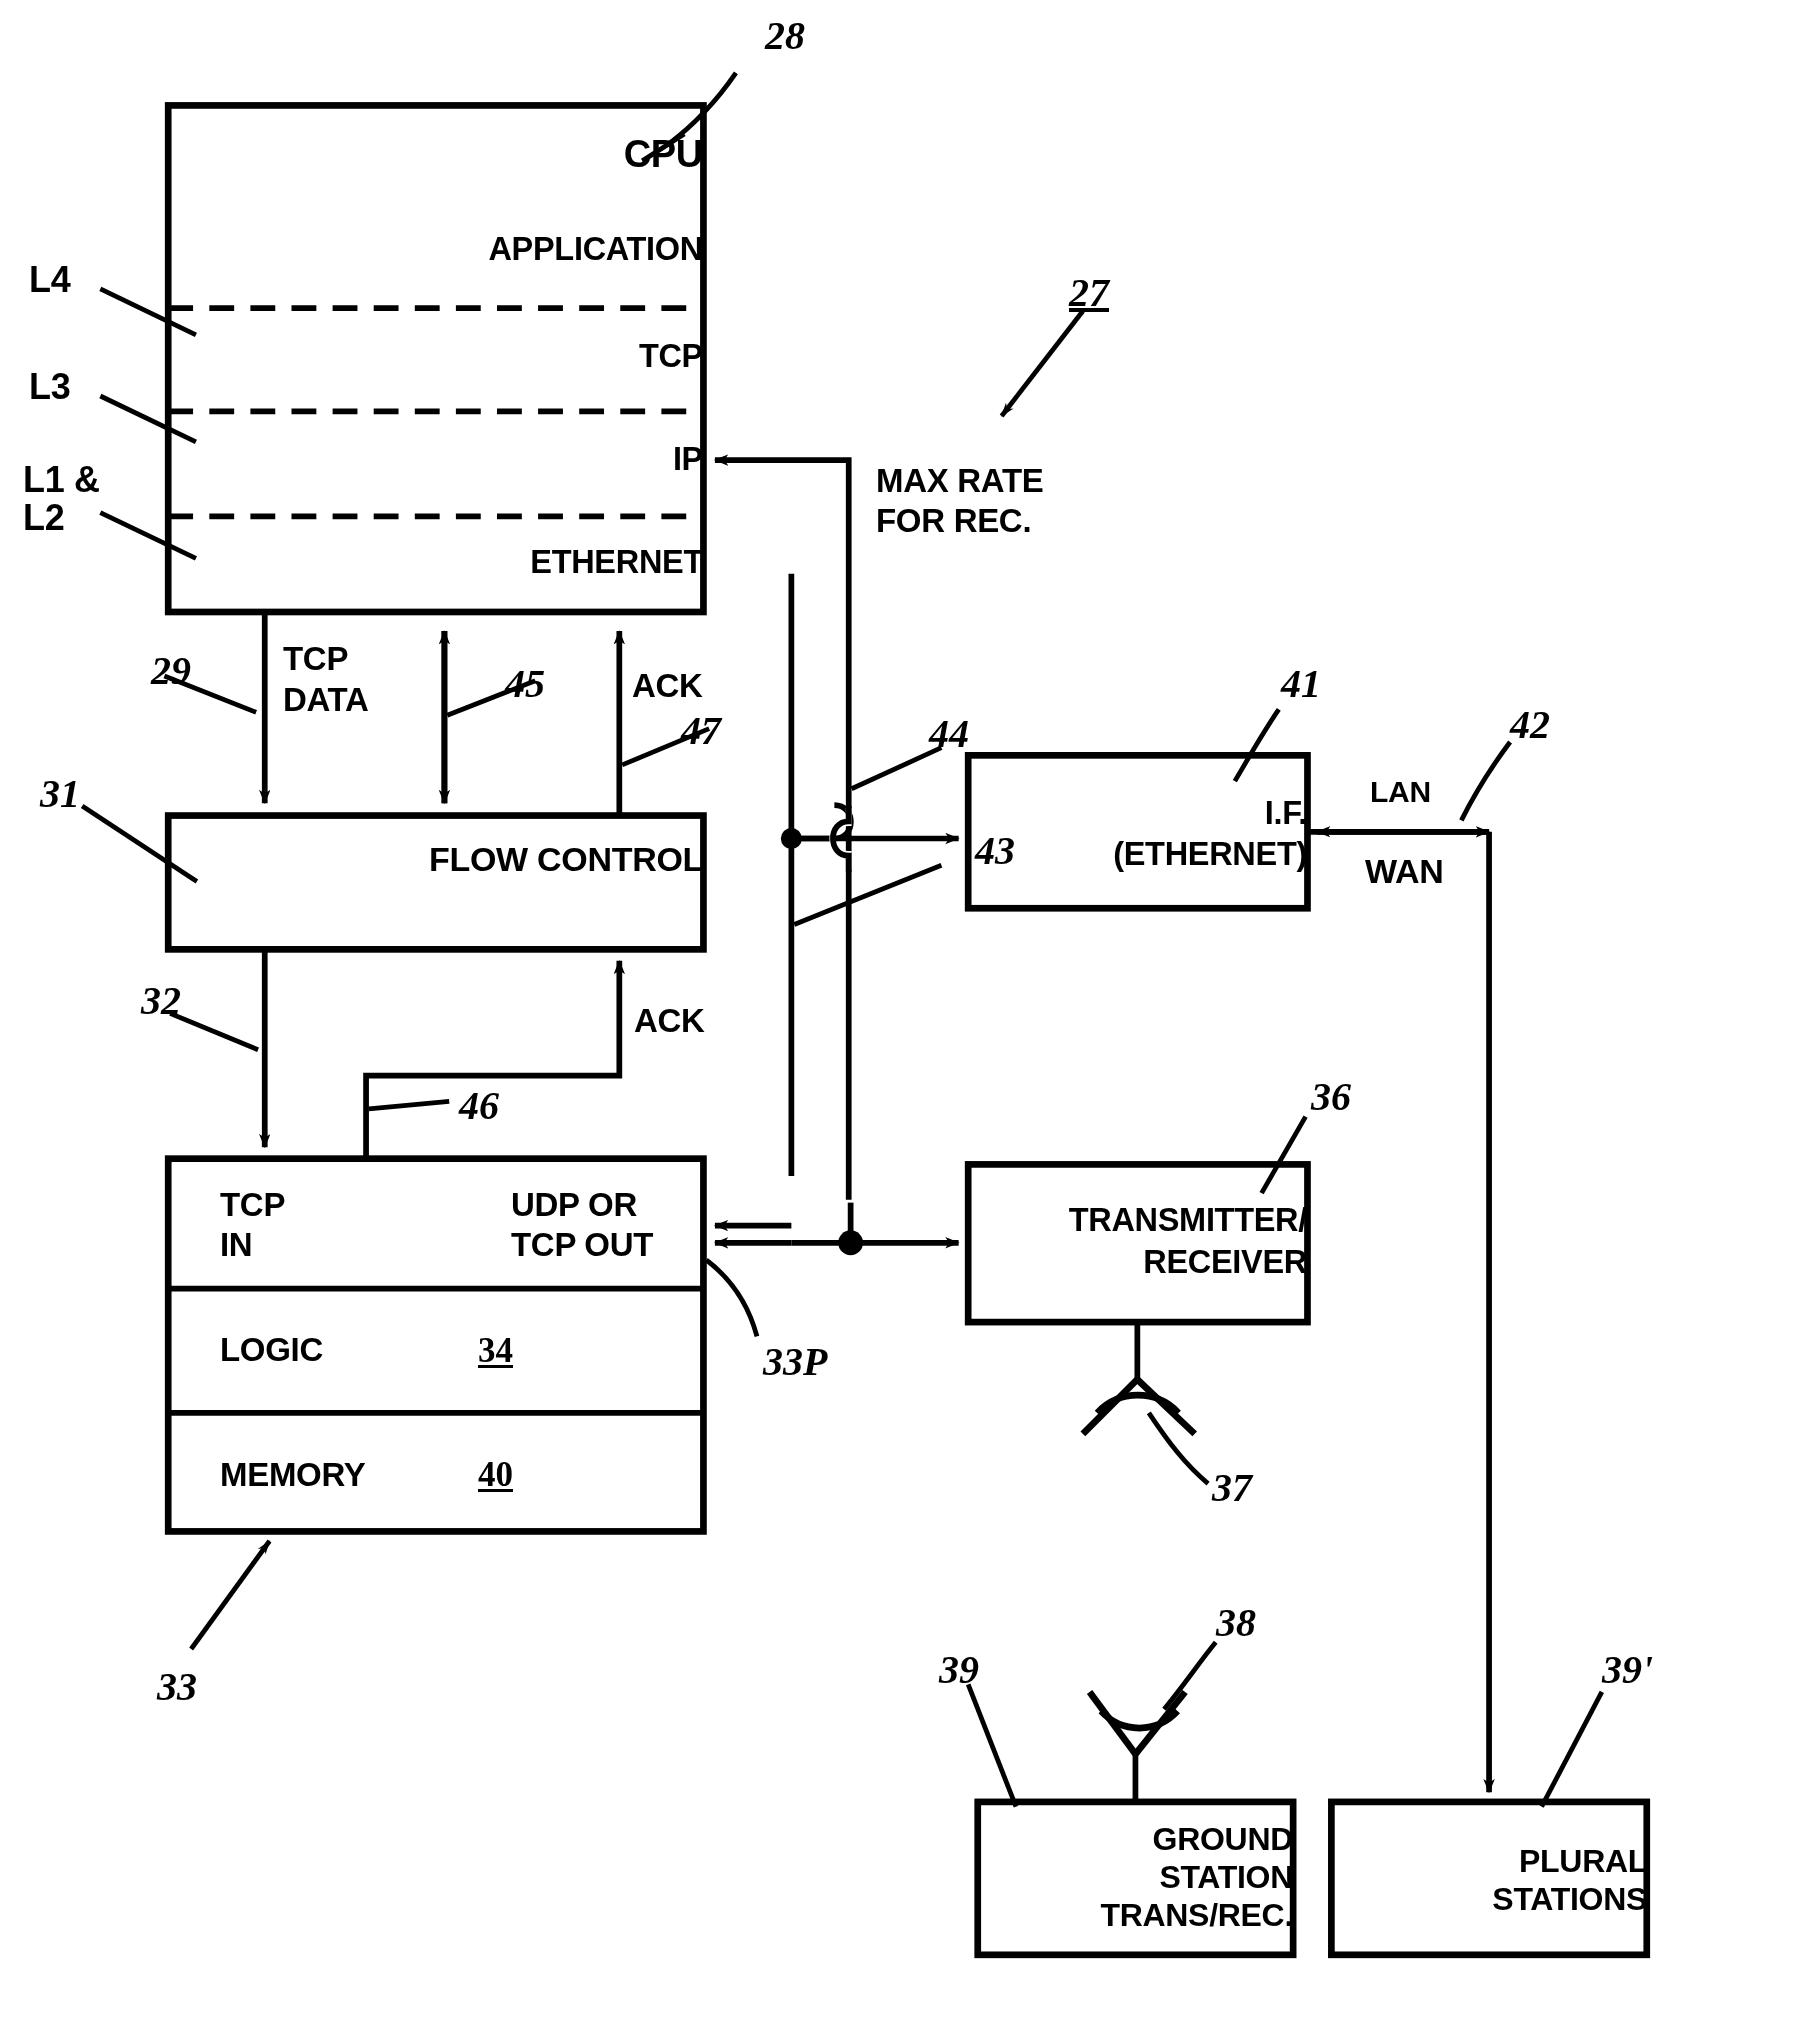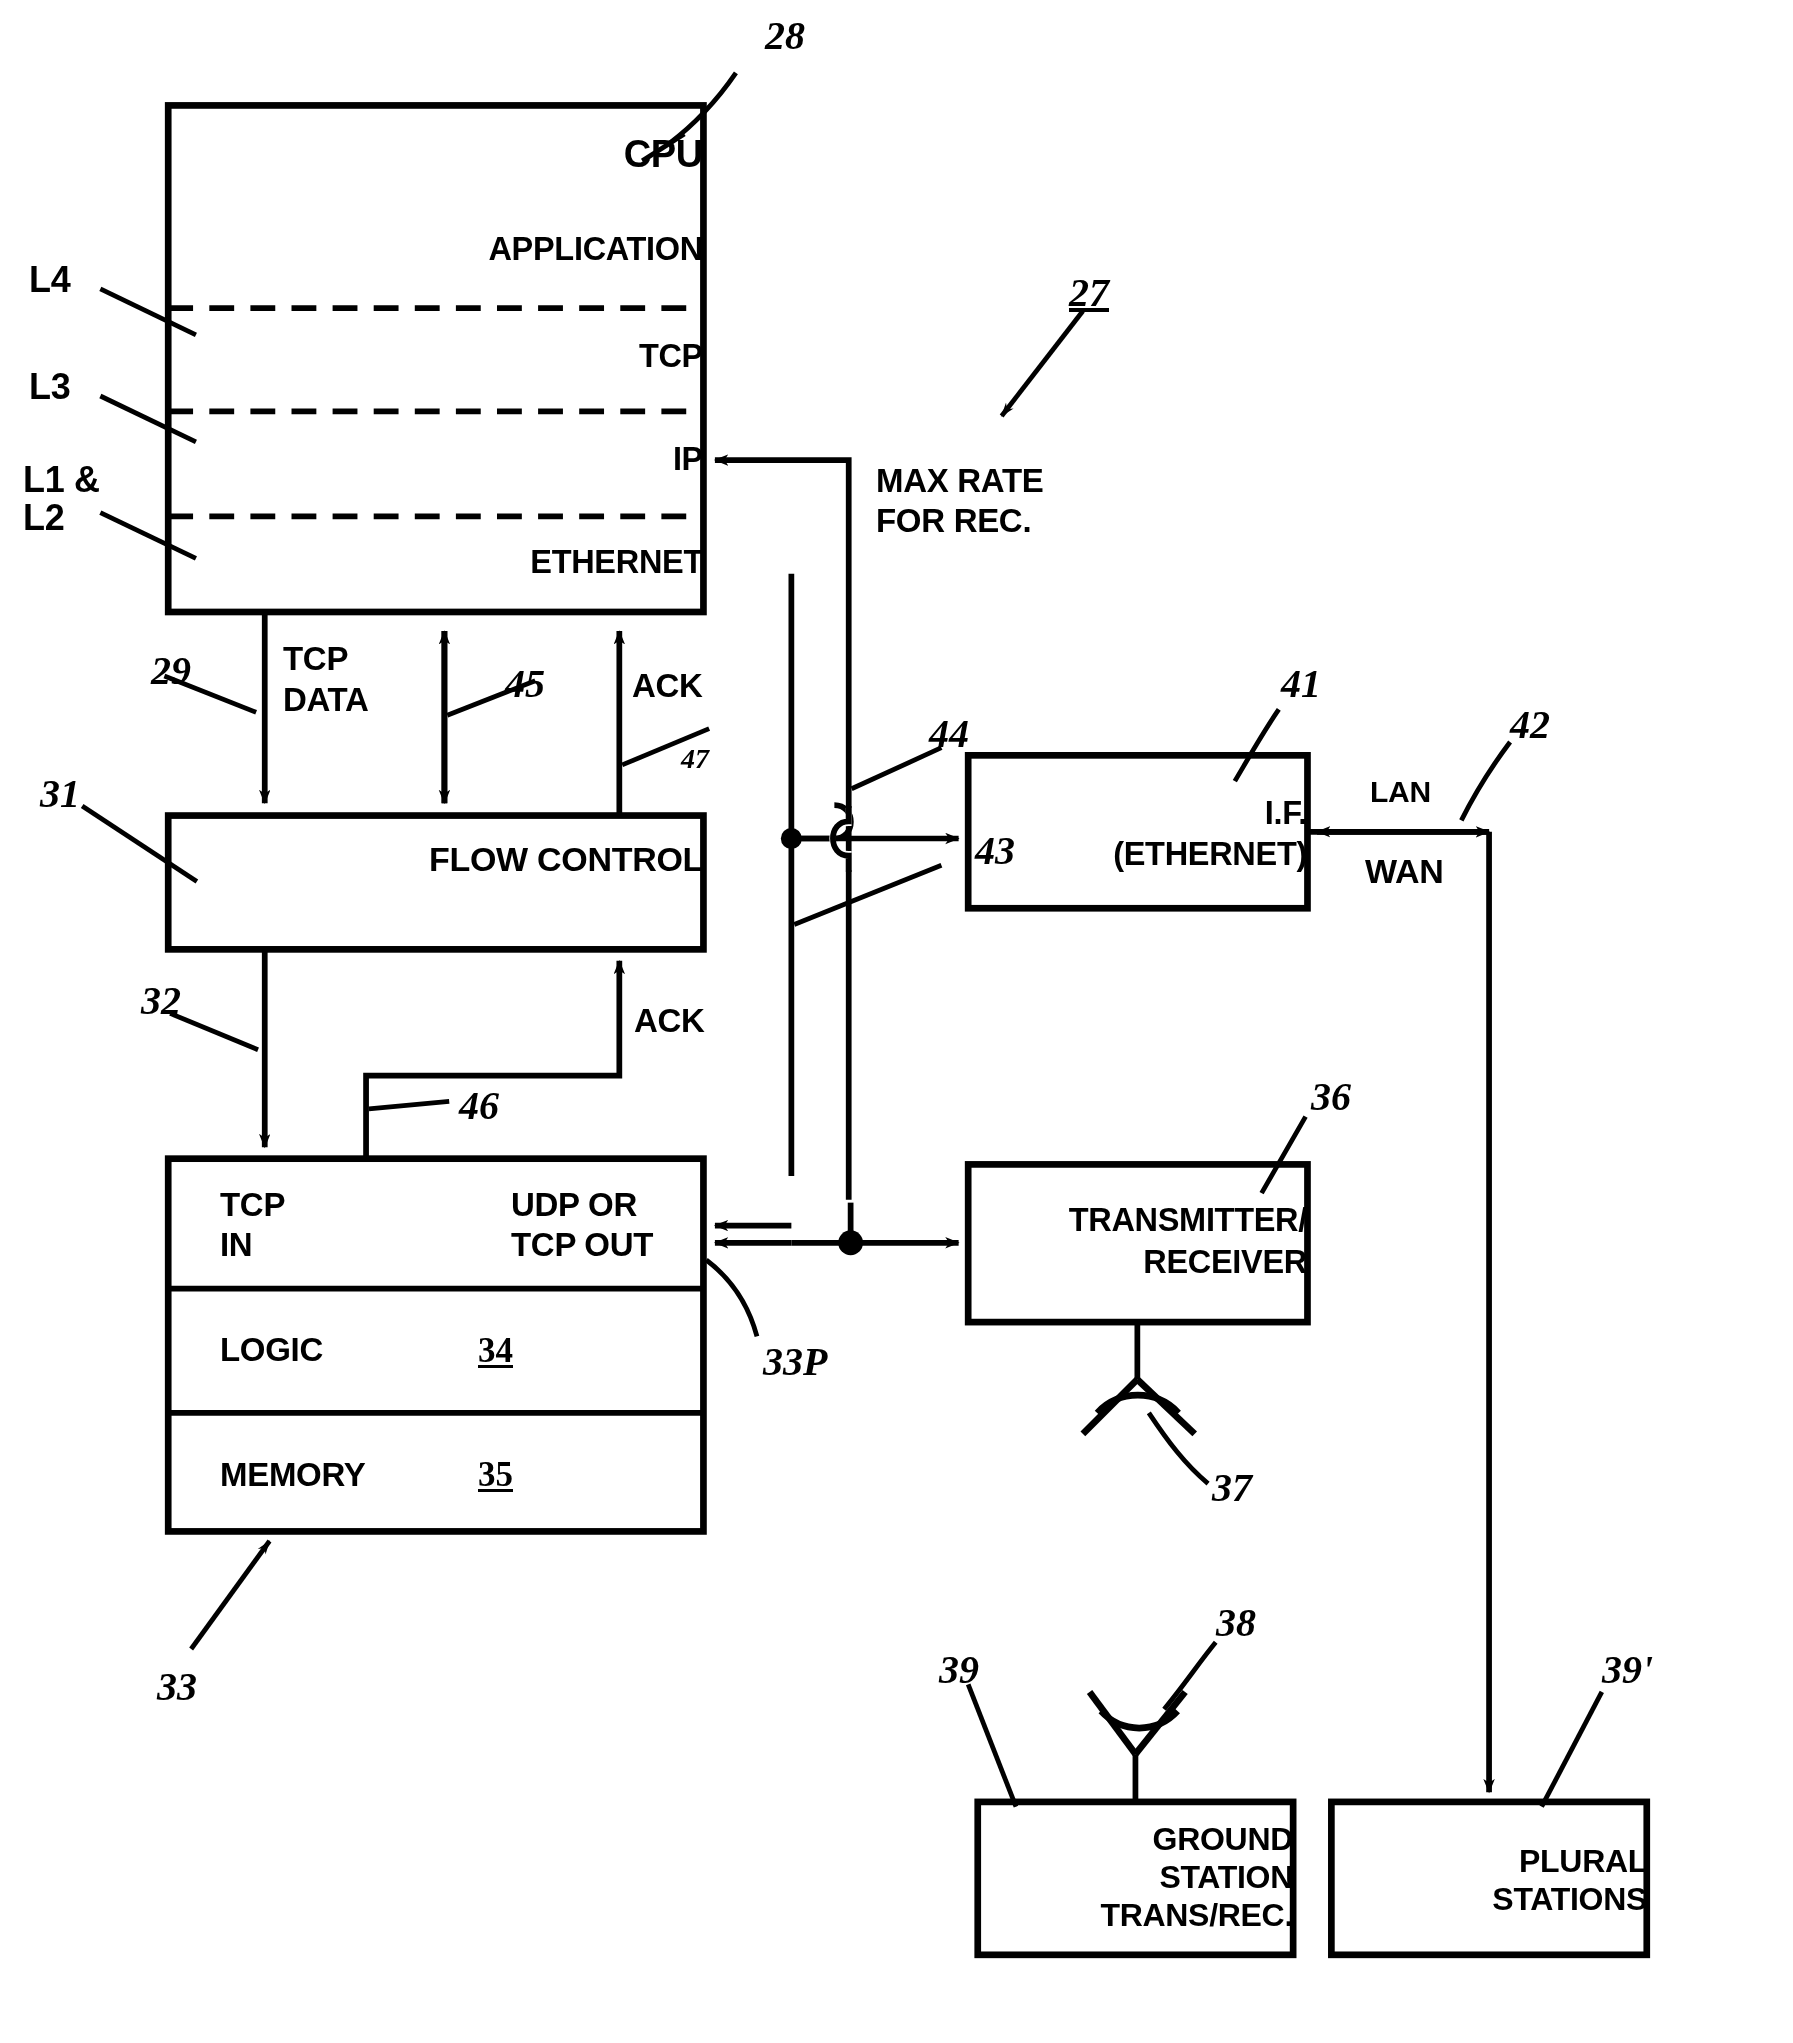--- a/index.html
+++ b/index.html
@@ -218,37 +218,37 @@
 
   <div class="blk l" style="left:220px; top:1188px; font-size:33px;">TCP</div>
   <div class="blk l" style="left:220px; top:1228px; font-size:33px;">IN</div>
   <div class="blk l" style="left:511px; top:1188px; font-size:33px;">UDP OR</div>
   <div class="blk l" style="left:511px; top:1228px; font-size:33px;">TCP OUT</div>
 
   <div class="blk l" style="left:220px; top:1333px; font-size:33px;">LOGIC</div>
   <div class="lbl-num" style="left:478px; top:1331px; font-size:35px;">34</div>
 
   <div class="blk l" style="left:220px; top:1458px; font-size:33px;">MEMORY</div>
-  <div class="lbl-num" style="left:478px; top:1455px; font-size:35px;">35</div>
+  <div class="lbl-num" style="left:478px; top:1455px; font-size:35px;">40</div>
 
   <div class="blk" style="left:968px; top:1203px; width:339px; font-size:32.5px;">TRANSMITTER/</div>
   <div class="blk" style="left:968px; top:1245px; width:339px; font-size:32.5px;">RECEIVER</div>
 
   <div class="blk" style="left:978px; top:1823px; width:315px; font-size:32px;">GROUND</div>
   <div class="blk" style="left:978px; top:1861px; width:315px; font-size:32px;">STATION</div>
   <div class="blk" style="left:978px; top:1899px; width:315px; font-size:32px;">TRANS/REC.</div>
 
   <div class="blk" style="left:1332px; top:1845px; width:315px; font-size:32px;">PLURAL</div>
   <div class="blk" style="left:1332px; top:1883px; width:315px; font-size:32px;">STATIONS</div>
 
   <div class="ref" style="left:765px; top:11.5px; font-size:40px;">28</div>
   <div class="ref uline" style="left:1069px; top:269px; font-size:40px;">27</div>
   <div class="ref" style="left:151px; top:647px; font-size:40px;">29</div>
   <div class="ref" style="left:505px; top:660px; font-size:40px;">45</div>
-  <div class="ref" style="left:681px; top:707px; font-size:28px;margin-top:36px;">47</div>
+  <div class="ref" style="left:681px; top:707px; font-size:40px;">47</div>
   <div class="ref" style="left:929px; top:710px; font-size:40px;">44</div>
   <div class="ref" style="left:975px; top:827px; font-size:40px;">43</div>
   <div class="ref" style="left:1281px; top:660px; font-size:40px;">41</div>
   <div class="ref" style="left:1510px; top:701px; font-size:40px;">42</div>
   <div class="ref" style="left:40px; top:770px; font-size:40px;">31</div>
   <div class="ref" style="left:141px; top:977px; font-size:40px;">32</div>
   <div class="ref" style="left:459px; top:1082px; font-size:40px;">46</div>
   <div class="ref" style="left:1311px; top:1073px; font-size:40px;">36</div>
   <div class="ref" style="left:763px; top:1338px; font-size:40px;">33P</div>
   <div class="ref" style="left:1212px; top:1464px; font-size:40px;">37</div>

